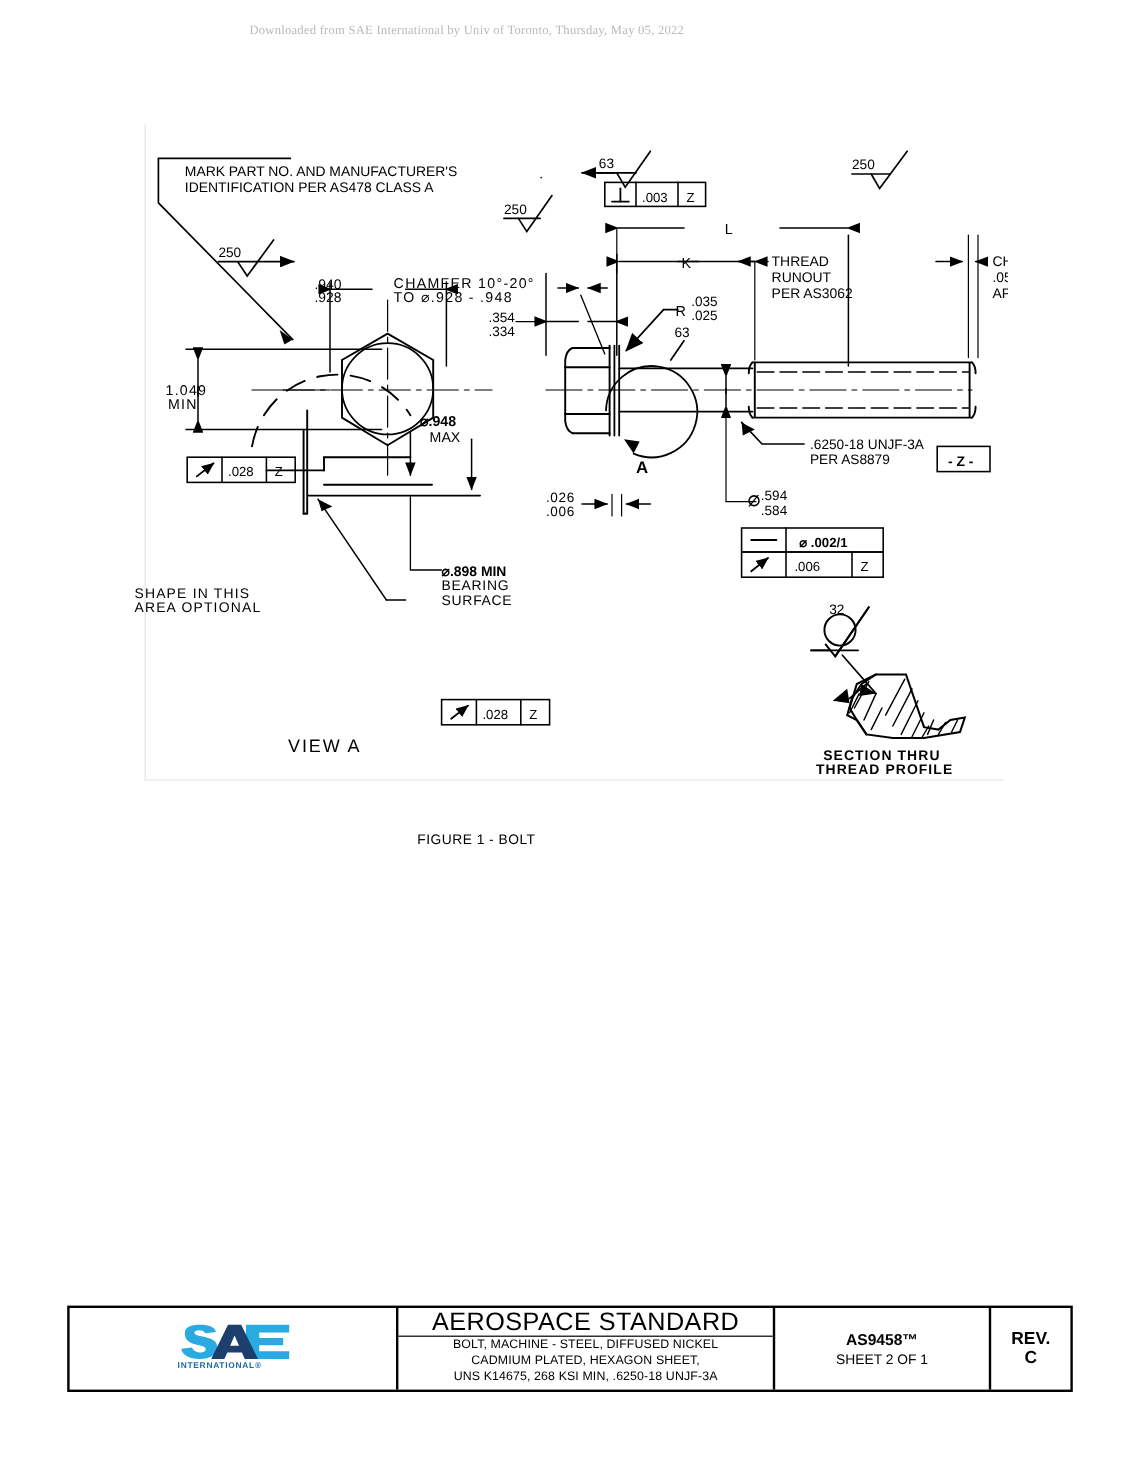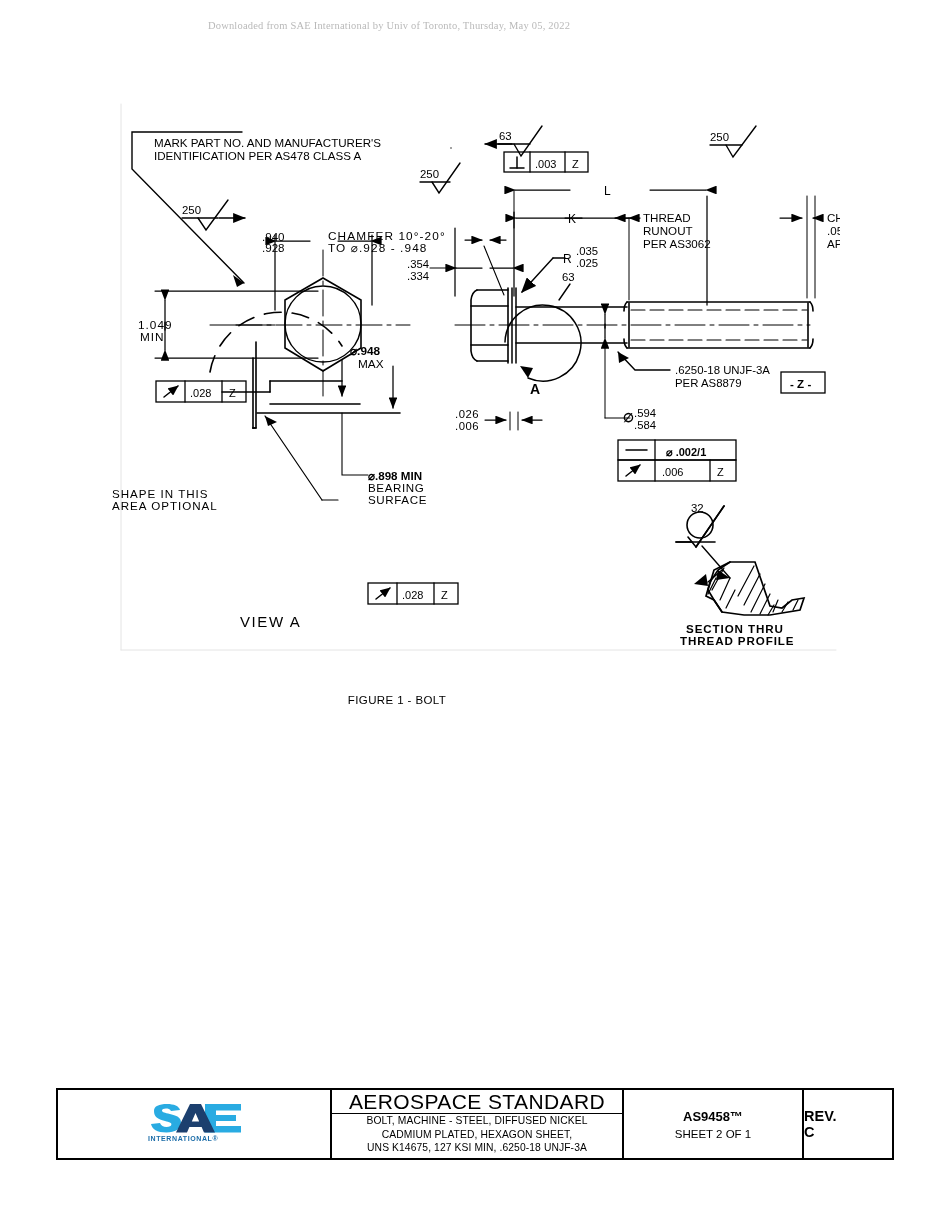--- a/index.html
+++ b/index.html
@@ -22,21 +22,21 @@
   .tb-mid-top{height:23px;border-bottom:1.5px solid #000;display:flex;align-items:center;
       justify-content:center;}
   .tb-mid-top span{font-size:21px;font-weight:normal;letter-spacing:.4px;}
   .tb-mid-bot{flex:1;display:flex;flex-direction:column;align-items:center;
       justify-content:flex-start;line-height:1.32;}
   .tb-mid-bot span{font-size:10.3px;letter-spacing:.1px;}
   .tb-doc{width:180px;border-right:2px solid #000;box-sizing:border-box;
       display:flex;flex-direction:column;align-items:center;justify-content:center;gap:4px;}
   .tb-doc .d1{font-size:13px;font-weight:bold;}
   .tb-doc .d2{font-size:11.5px;}
-  .tb-rev{width:88px;display:flex;flex-direction:column;
+  .tb-rev{width:66px;display:flex;flex-direction:column;align-items:center;
       justify-content:center;gap:0;}
   .tb-rev span{font-size:14.5px;font-weight:bold;}
 
   .sae-logo{position:relative;width:96px;height:44px;}
   .sae-logo .intl{position:absolute;left:2px;top:33px;font-size:7px;font-weight:bold;
       letter-spacing:.6px;color:#1b6ca8;}
 </style>
 </head>
 <body>
 
@@ -436,21 +436,21 @@
         <div class="intl">INTERNATIONAL®</div>
       </div>
     </div>
     <div class="tb-mid">
       <div class="tb-mid-top">
         <span>AEROSPACE STANDARD</span>
       </div>
       <div class="tb-mid-bot">
         <span>BOLT, MACHINE - STEEL, DIFFUSED NICKEL</span>
         <span>CADMIUM PLATED, HEXAGON SHEET,</span>
-        <span>UNS K14675, 127 KSI MIN, .6250-18 UNJF-3A</span>
+        <span>UNS K14675, 268 KSI MIN, .6250-18 UNJF-3A</span>
       </div>
     </div>
     <div class="tb-doc">
       <div class="d1">AS9458™</div>
       <div class="d2">SHEET 2 OF 1</div>
     </div>
     <div class="tb-rev">
       <span>REV.</span>
       <span>C</span>
     </div>

